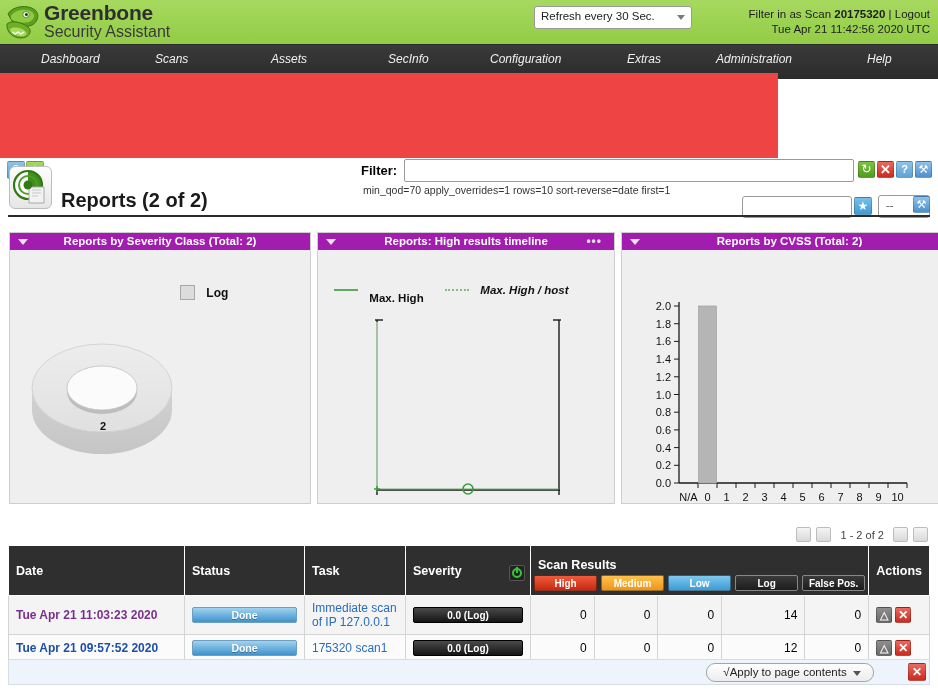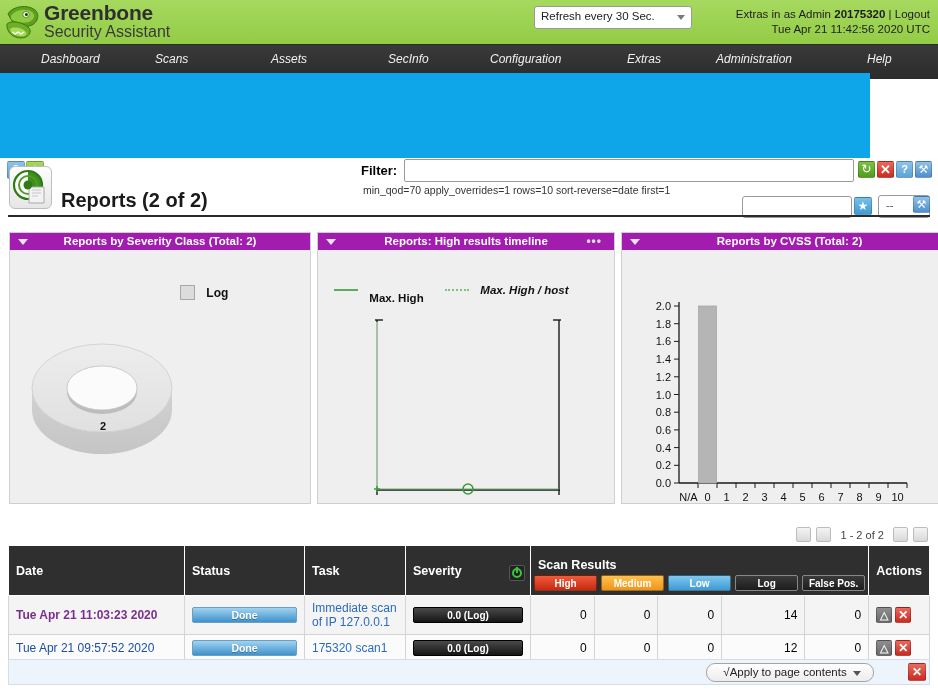--- a/index.html
+++ b/index.html
@@ -78,22 +78,22 @@
   }
   #navbar ul { list-style: none; margin: 0; padding: 0; height: 100%; position: relative; }
   #navbar li {
     position: absolute; top: 0; height: 28px; line-height: 28px;
     color: #f0f0f0; font-size: 12px; text-align: center;
     cursor: pointer; white-space: nowrap;
   }
 
   
   #filterzone {
-    position: absolute; left: 0; top: 73px; width: 870px; height: 85px;
-    background: #0ea5e9;
+    position: absolute; left: 0; top: 73px; width: 778px; height: 85px;
+    background: #ef4444;
   }
   .topicon {
     position: absolute; width: 18px; height: 18px; border-radius: 2px;
     border: 1px solid rgba(0,0,0,.15);
   }
   .icon-help-sm {
     background: linear-gradient(#8fc3e8, #5ba3d8);
     color: #fff; font-weight: bold; font-size: 12px;
     text-align: center; line-height: 16px;
   }
@@ -314,21 +314,21 @@
     border: 1px solid rgba(0,0,0,.4);
   }
   .badge-high   { background: linear-gradient(#f05a3a, #c62a12); }
   .badge-medium { background: linear-gradient(#ffc14d, #f0941a); color:#fff; }
   .badge-low    { background: linear-gradient(#7ec8ef, #3e9bd4); }
   .badge-log    { background: linear-gradient(#3a3a3a, #1d1d1d); border-color:#888; }
   .badge-fp     { background: linear-gradient(#3a3a3a, #1d1d1d); border-color:#888; }
 
   .cell-num { text-align: right; }
   .link-visited { color: #7a2f8f; font-weight: bold; text-decoration: none; }
-  .link-blue    { color: #1b4fa8; font-weight: normal; text-decoration: none; }
+  .link-blue    { color: #1b4fa8; font-weight: bold; text-decoration: none; }
   .link-task    { color: #2a6bbf; text-decoration: none; }
 
   .status-bar {
     width: 105px; height: 16px; border-radius: 2px;
     background: linear-gradient(#9fd3f0, #3f92cc);
     border: 1px solid #6f9fc0;
     color: #fff; font-size: 10.5px; font-weight: bold;
     text-align: center; line-height: 15px;
     text-shadow: 0 1px 0 rgba(0,0,0,.3);
   }
@@ -402,22 +402,22 @@
       <span class="b2">Security Assistant</span>
     </div>
 
     <div class="refresh-select">
       <span>Refresh every 30 Sec.</span>
       <span class="caret"></span>
     </div>
 
     <div class="login-info">
       <div>
-        <span>Extras in as</span>
-        <span>Admin</span>
+        <span>Filter in as</span>
+        <span>Scan</span>
         <span class="uid">20175320</span>
         <span>|</span>
         <a href="#">Logout</a>
       </div>
       <div>Tue Apr 21 11:42:56 2020 UTC</div>
     </div>
 
   </div>
 </div>
 

